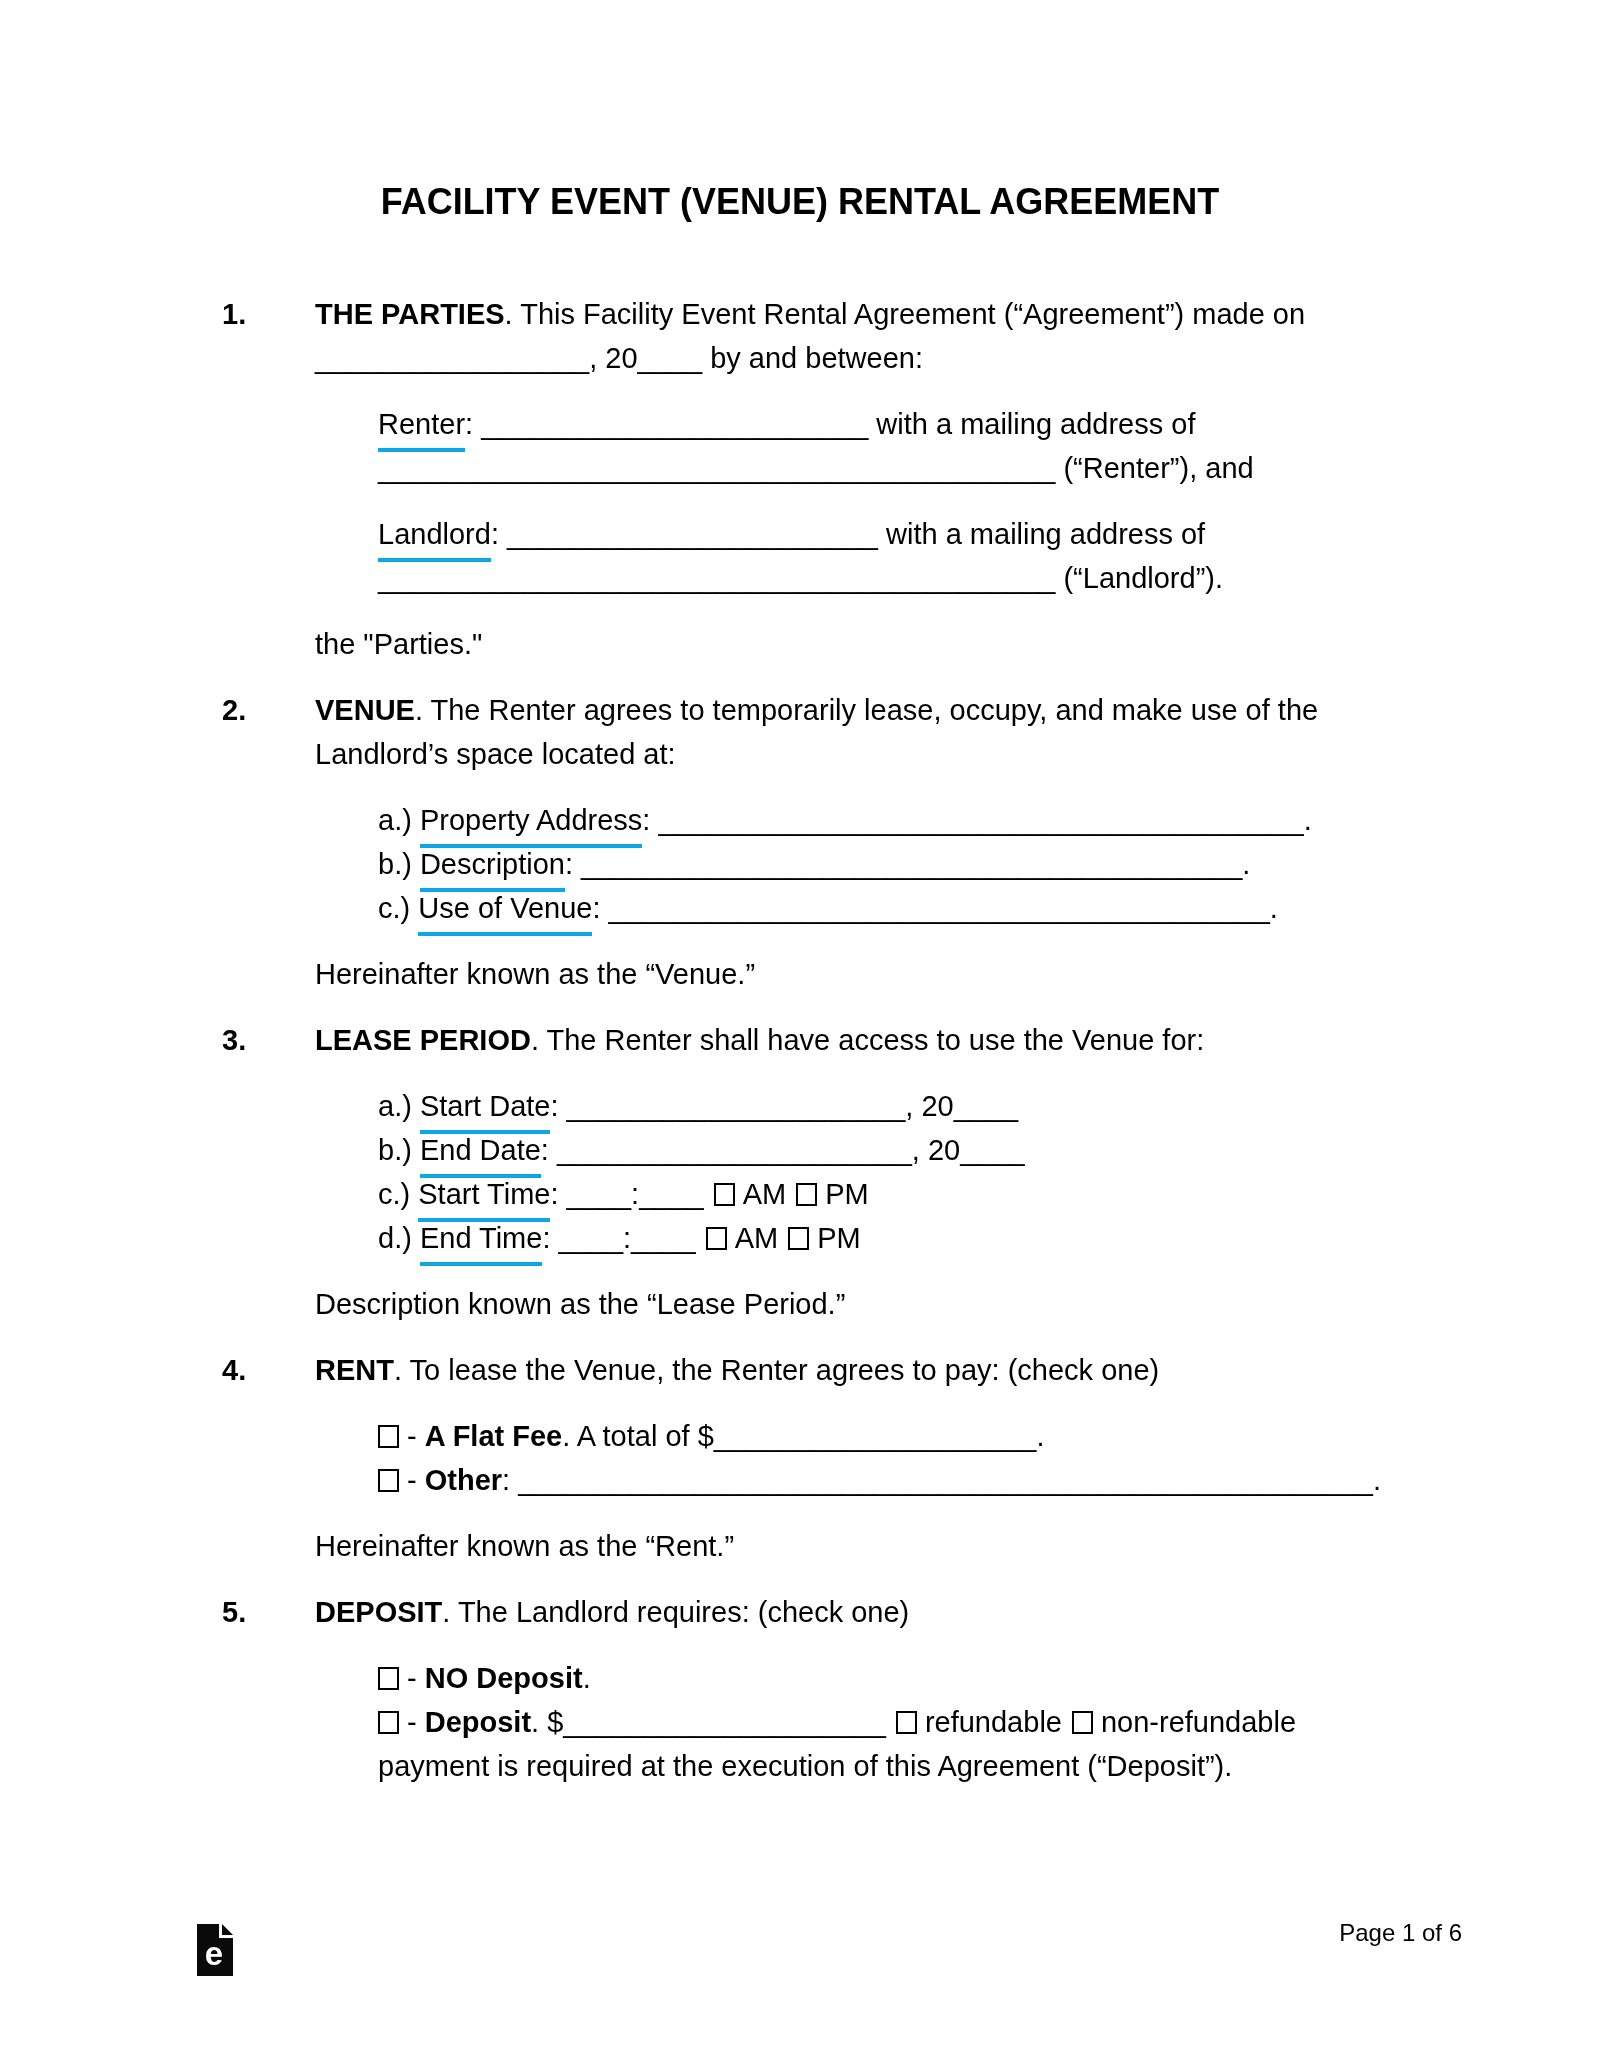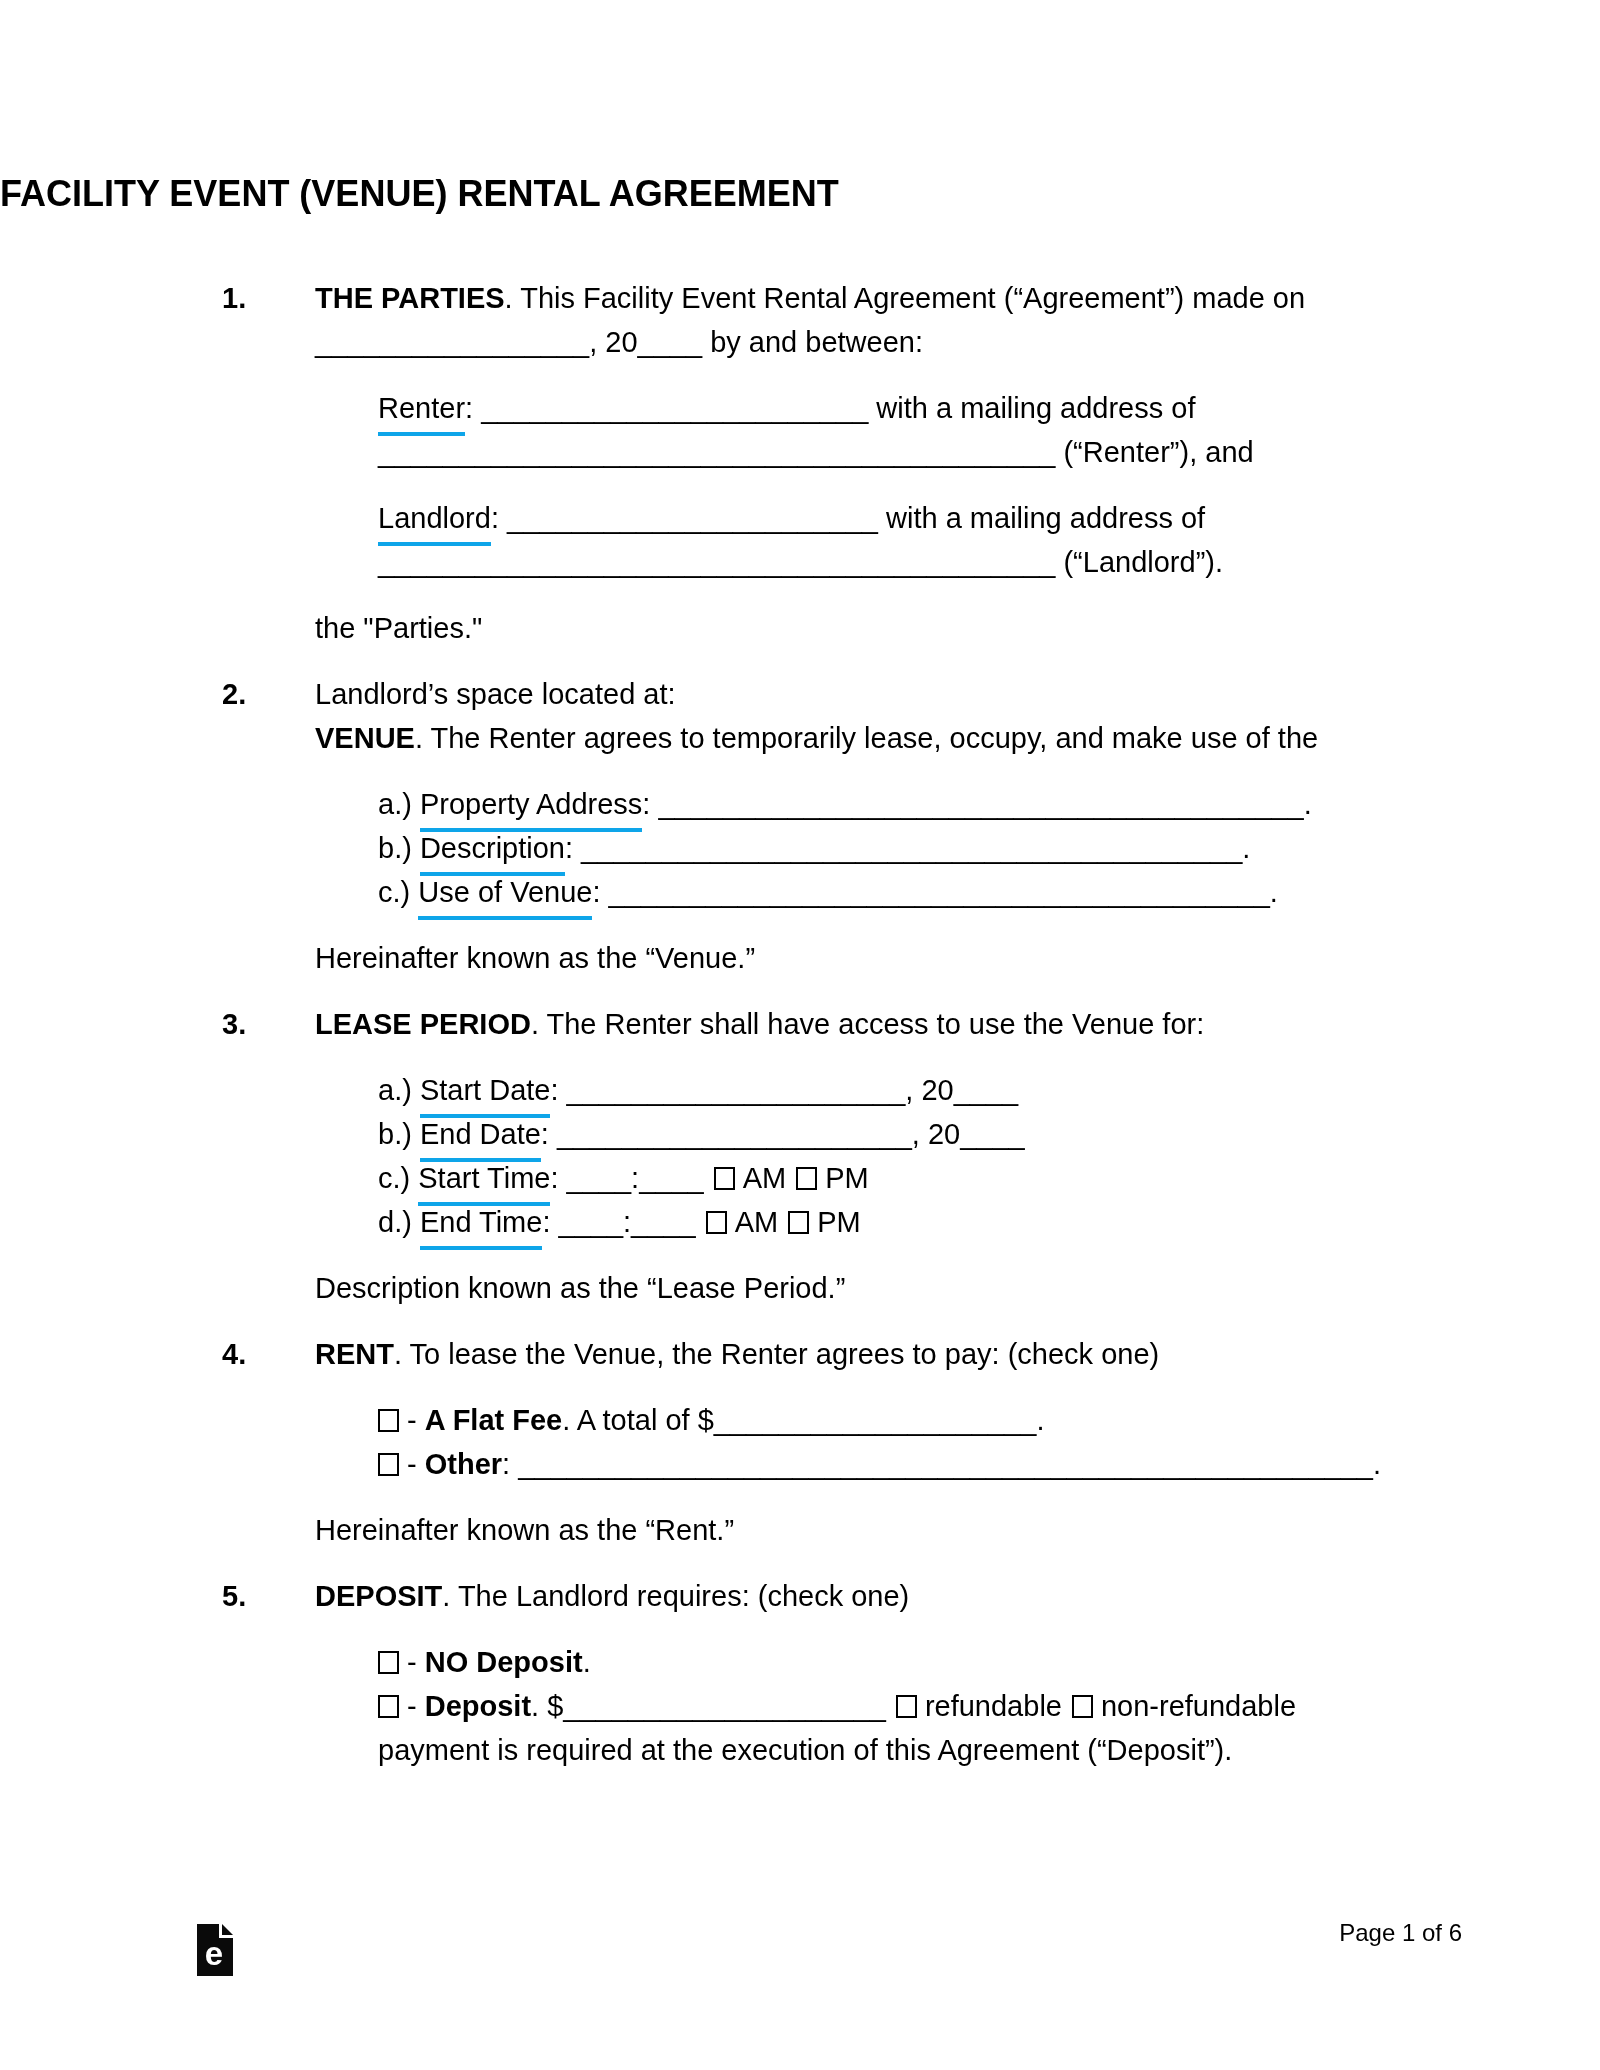--- a/index.html
+++ b/index.html
@@ -1,18 +1,18 @@
 <!DOCTYPE html>
 <html><head>
 <meta charset="utf-8">
 <style>
   html,body{margin:0;padding:0;background:#fff;}
   .page{position:relative;width:1600px;height:2070px;background:#ffffff;overflow:hidden;
         font-family:"Liberation Sans","DejaVu Sans",sans-serif;font-size:29px;color:#000;}
-  .title{margin:0;padding-top:172px;font-size:36px;font-weight:bold;line-height:44px;}
+  .title{margin:8px;padding-top:172px;text-align:center;font-size:36px;font-weight:bold;line-height:44px;}
   .content{margin-left:222px;margin-right:120px;padding-top:60px;}
   .sec{display:flex;align-items:flex-start;}
   .num{width:65px;flex-shrink:0;font-weight:bold;line-height:44px;}
   .sbody{flex:1 1 auto;min-width:0;}
   .para{margin-bottom:22px;margin-left:28px;}
   .line{line-height:44px;white-space:nowrap;}
   .ind{margin-left:91px;}
   b{font-weight:bold;}
   .ul{border-bottom:4px solid #0ea5e9;padding-bottom:8px;}
   .blank{white-space:pre;}
@@ -52,22 +52,22 @@
         <div class="para">
           <div class="line"><span>the "Parties."</span></div>
         </div>
       </div>
     </div>
 
     <div class="sec">
       <div class="num">2.</div>
       <div class="sbody">
         <div class="para">
+          <div class="line"><b>VENUE</b><span>. The Renter agrees to temporarily lease, occupy, and make use of the</span></div>
           <div class="line"><span>Landlord’s space located at:</span></div>
-          <div class="line"><b>VENUE</b><span>. The Renter agrees to temporarily lease, occupy, and make use of the</span></div>
         </div>
 
         <div class="para ind">
           <div class="line"><span>a.) </span><span class="ul">Property Address</span><span>: </span><span class="blank">________________________________________</span><span>.</span></div>
           <div class="line"><span>b.) </span><span class="ul">Description</span><span>: </span><span class="blank">_________________________________________</span><span>.</span></div>
           <div class="line"><span>c.) </span><span class="ul">Use of Venue</span><span>: </span><span class="blank">_________________________________________</span><span>.</span></div>
         </div>
 
         <div class="para">
           <div class="line"><span>Hereinafter known as the “Venue.”</span></div>

